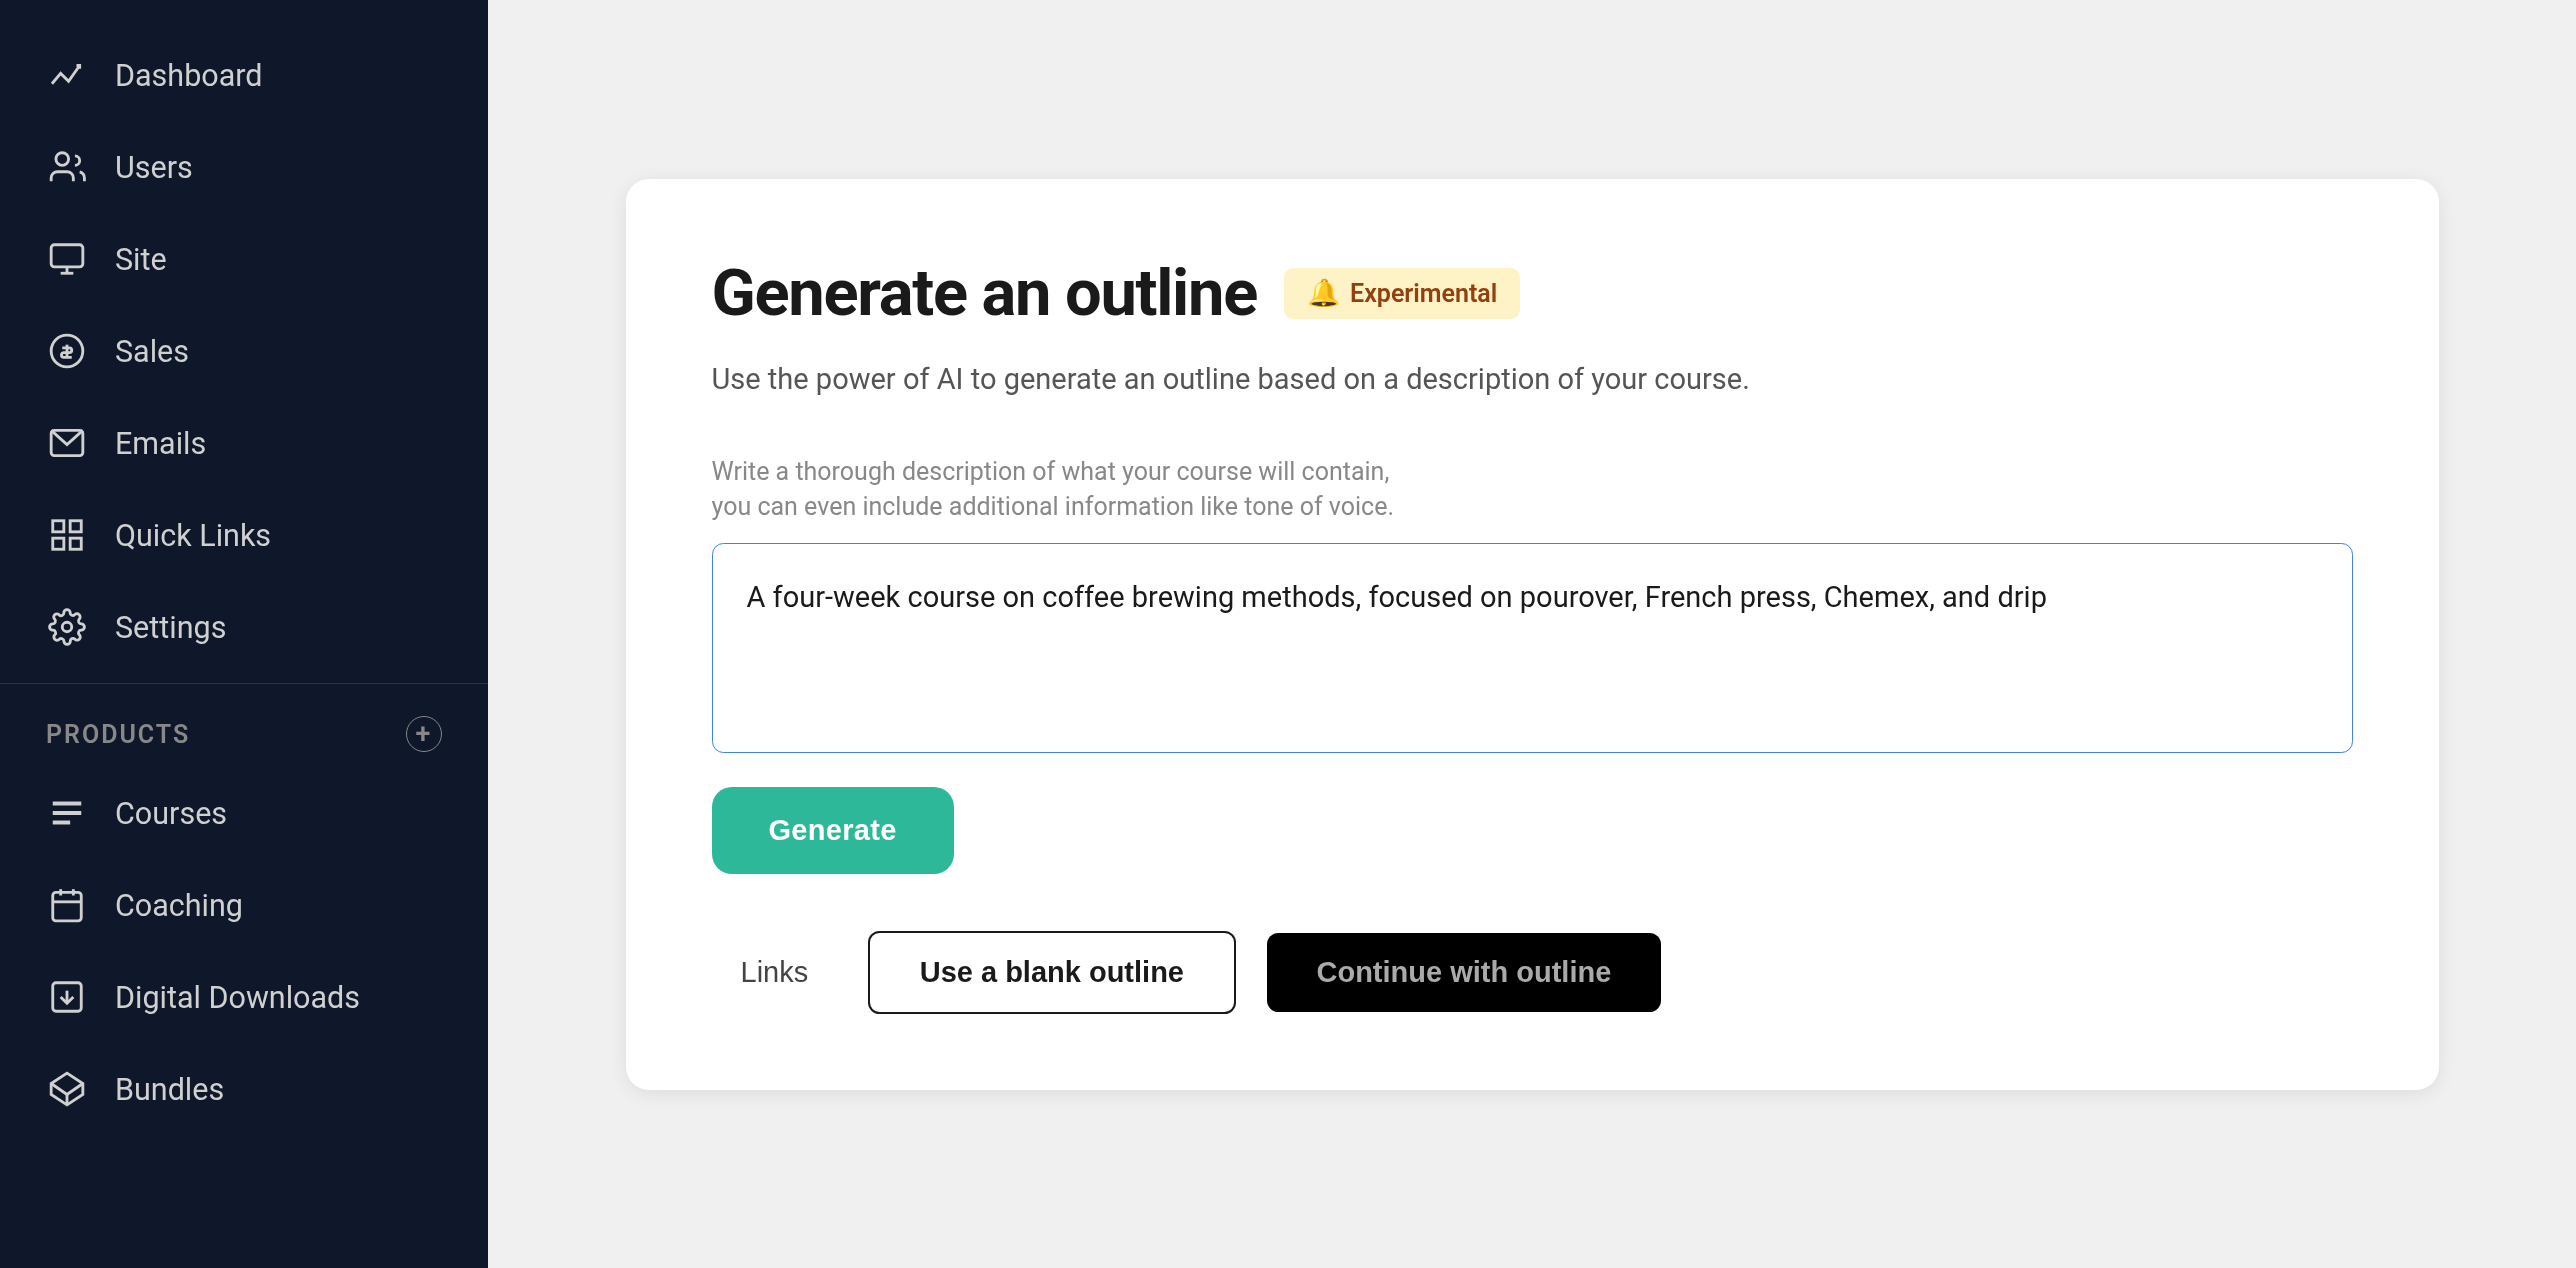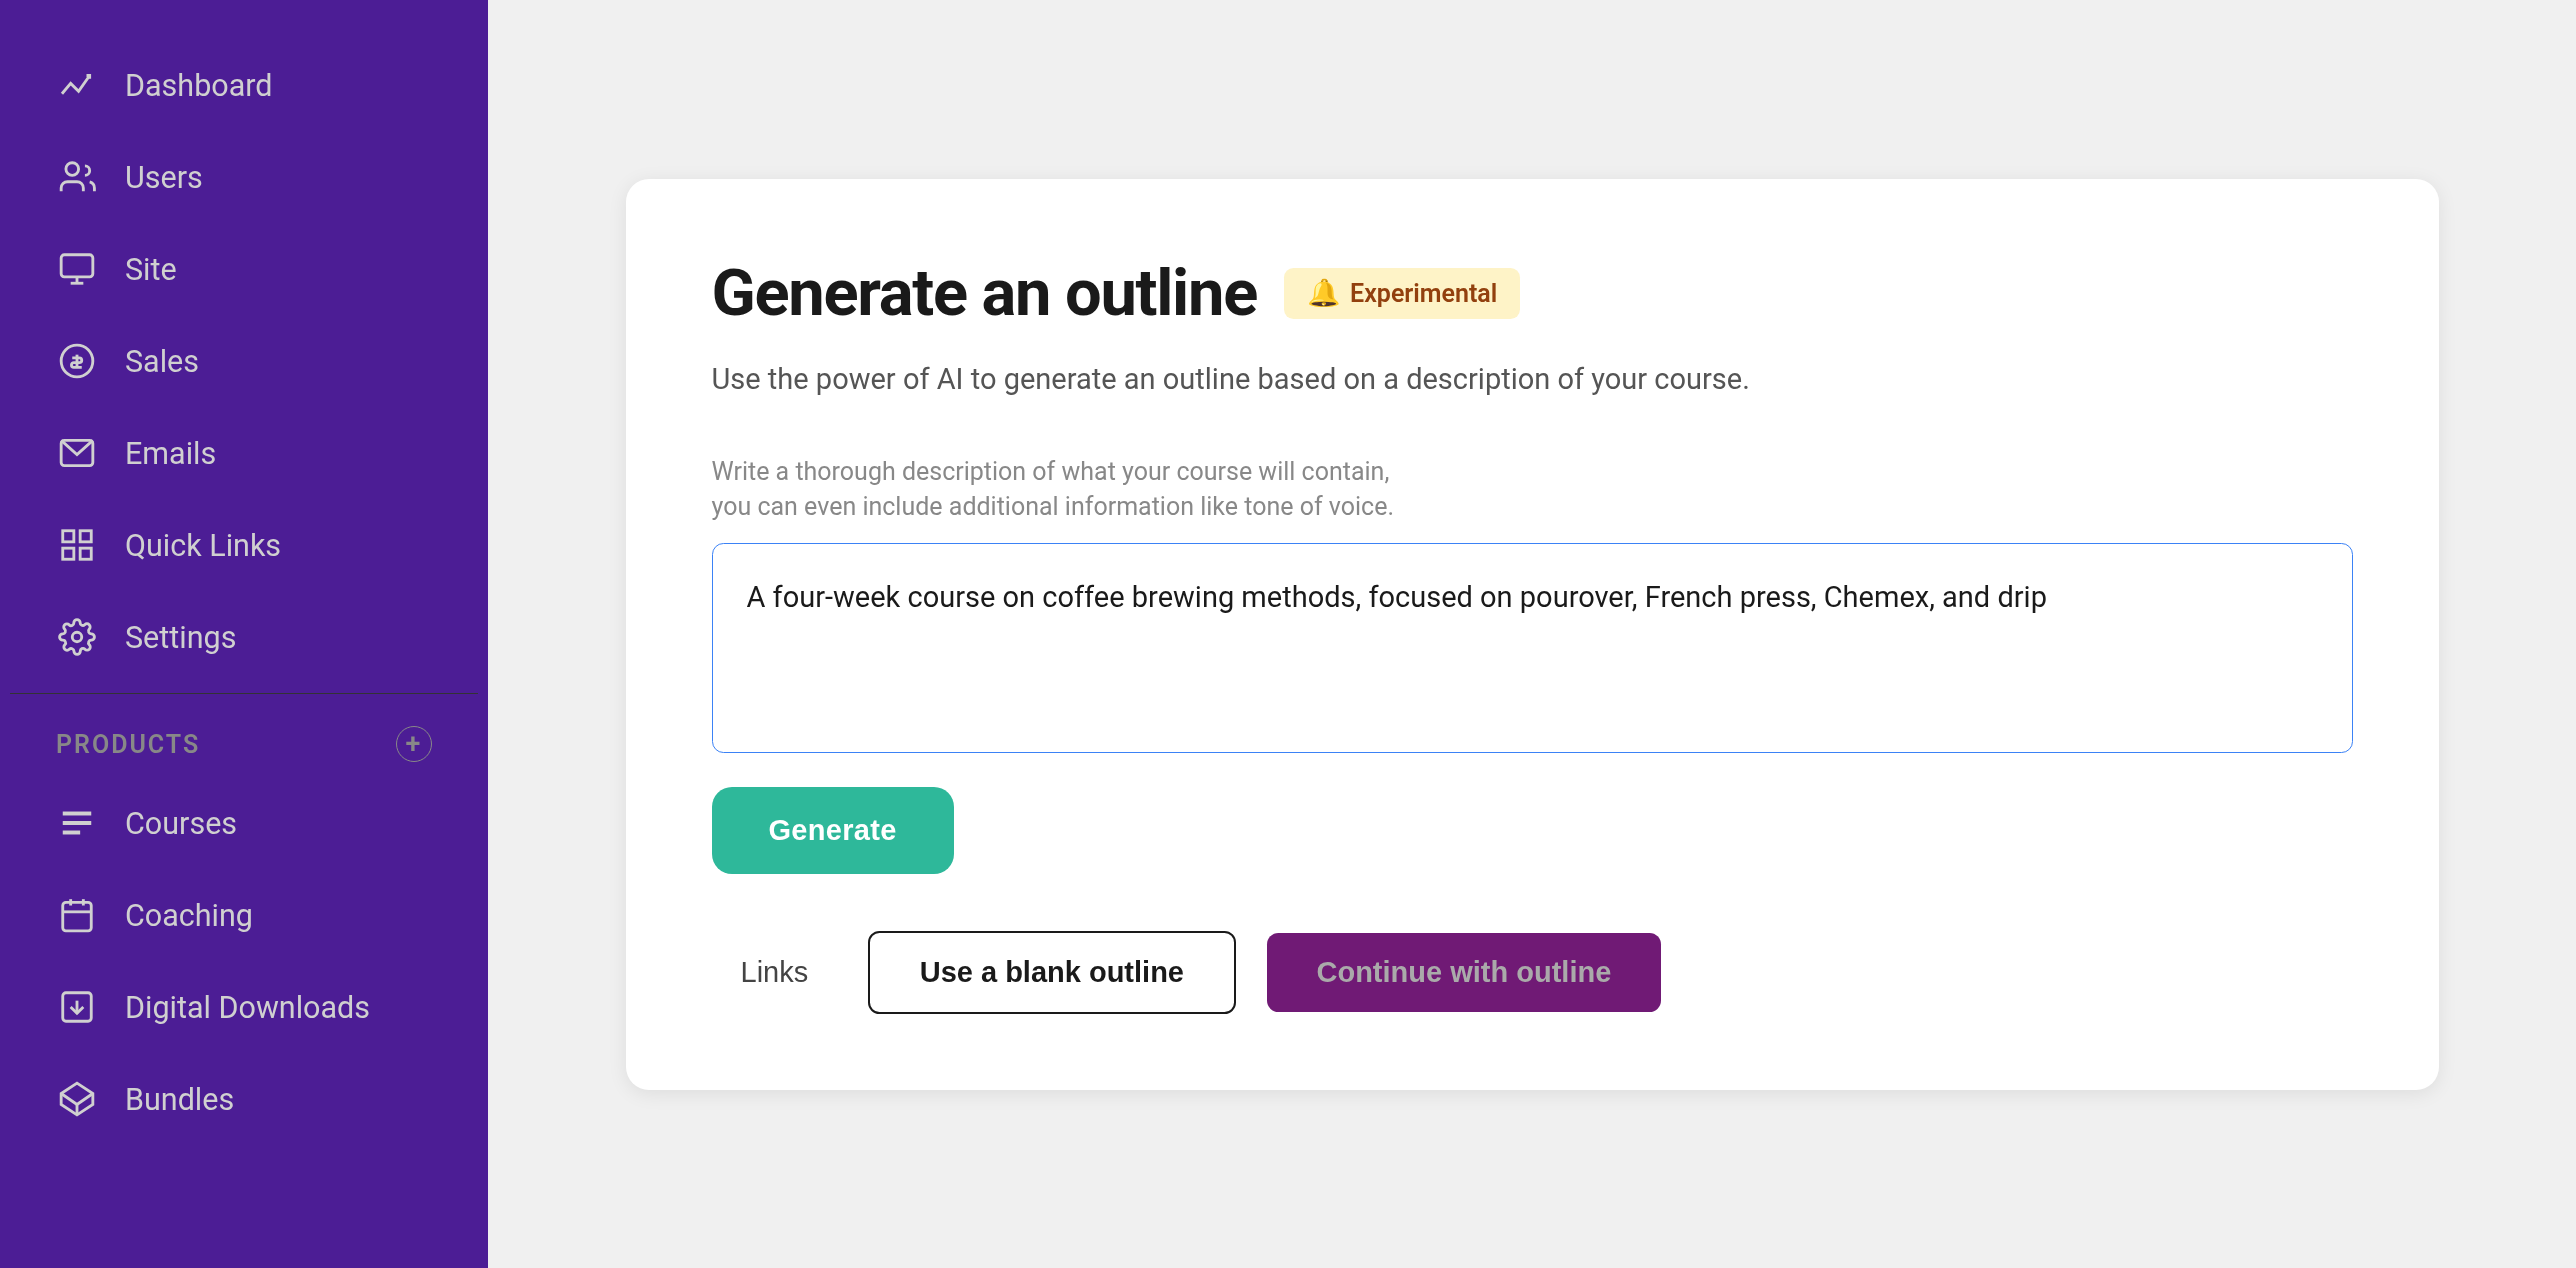--- a/index.html
+++ b/index.html
@@ -13,25 +13,25 @@
       display: flex;
       width: 2576px;
       height: 1269px;
       overflow: hidden;
       background: #f5f5f5;
     }
 
     
     .sidebar {
       width: 488px;
-      background: #4c1d95;
+      background: #0f172a;
       color: #ffffff;
       display: flex;
       flex-direction: column;
-      padding: 10px;
+      padding: 0;
       height: 100%;
       flex-shrink: 0;
       text-align: center;
     }
 
     .sidebar-nav {
       padding: 29px 0;
     }
 
     .sidebar-item {
@@ -221,21 +221,21 @@
       border: 2.4px solid #1a1a1a;
       border-radius: 11.4px;
       padding: 23px 50px;
       font-size: 29px;
       font-weight: 700;
       color: #1a1a1a;
       cursor: pointer;
     }
 
     .btn-continue {
-      background: #701a75;
+      background: #000000;
       border: none;
       border-radius: 11.4px;
       padding: 23px 50px;
       font-size: 29px;
       font-weight: 600;
       color: #aaa;
       cursor: not-allowed;
     }
   </style>
 </head>

